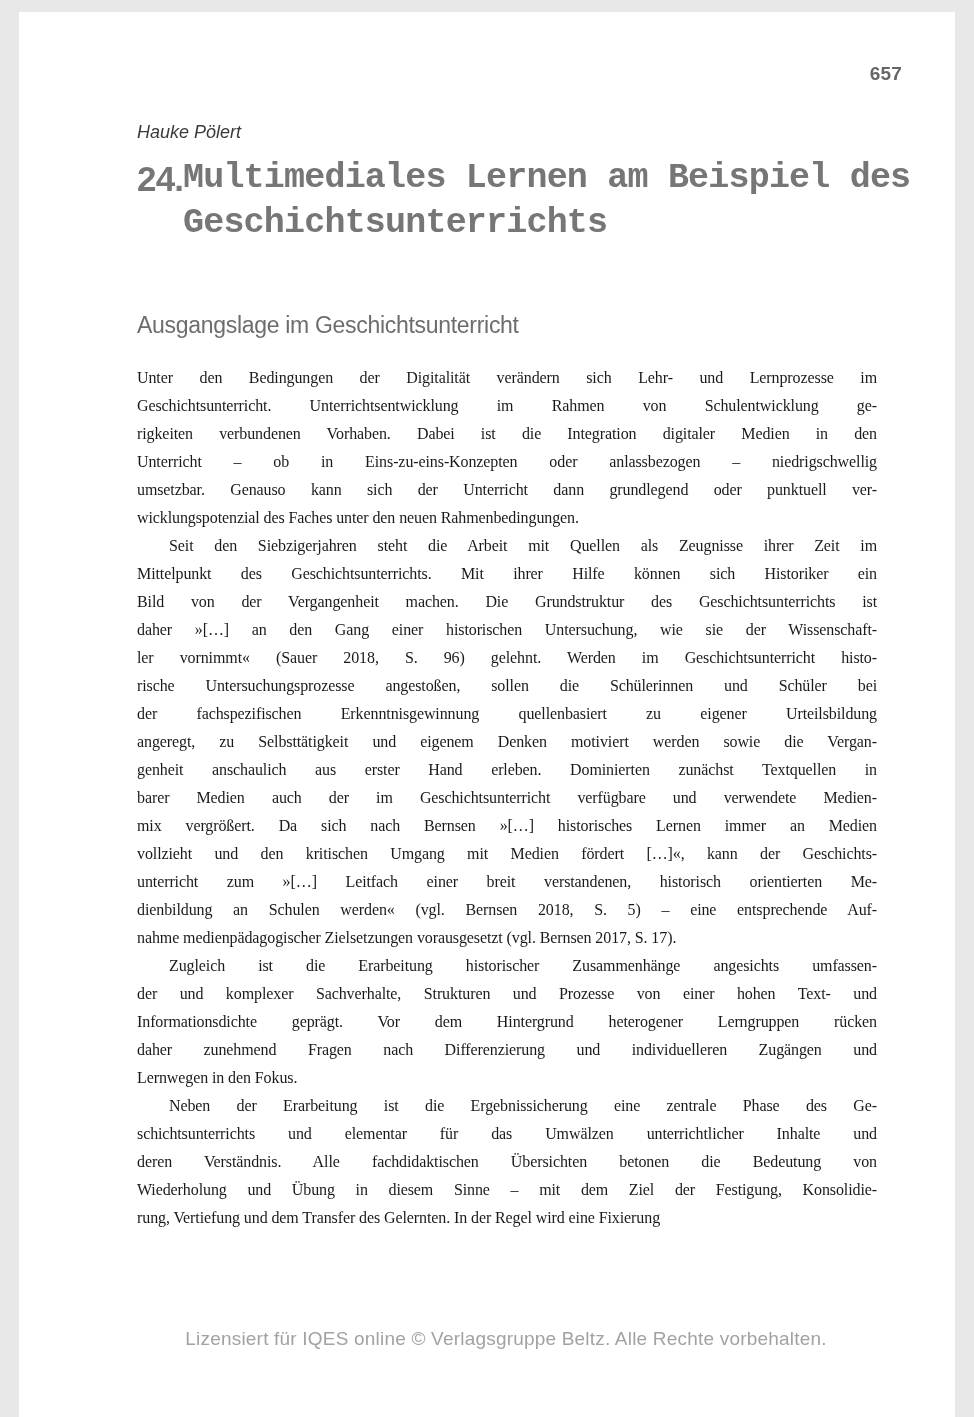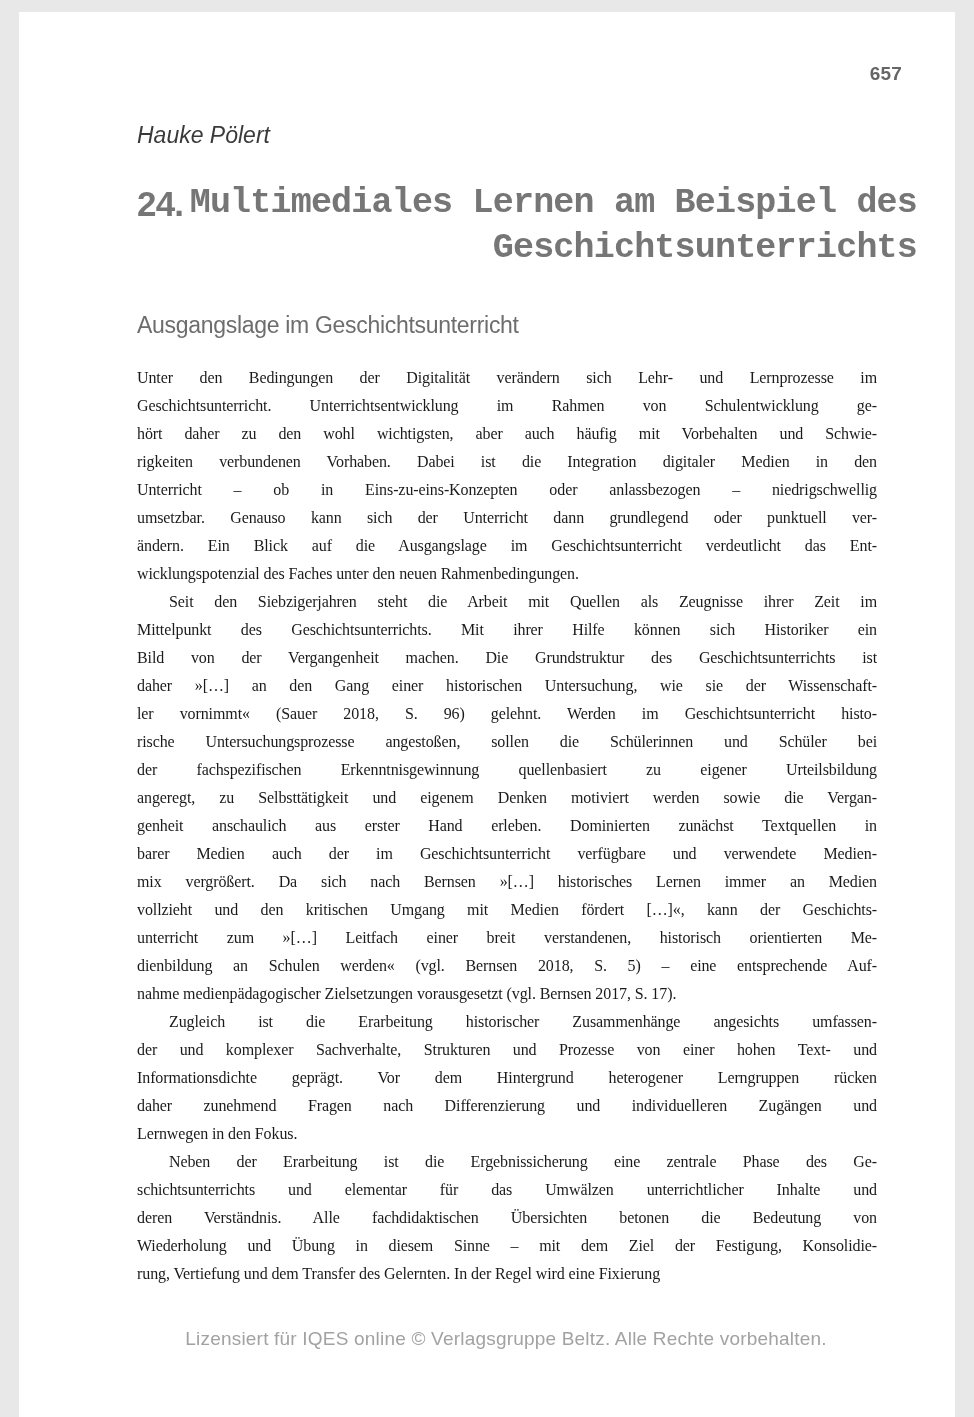--- a/index.html
+++ b/index.html
@@ -14,31 +14,30 @@
   .page-number {
     position:absolute; top:51px; right:53px;
     font-family:"Liberation Sans", sans-serif;
     font-weight:bold; font-size:19px;
     color:var(--page-number-gray, #666666);
     letter-spacing:0.2px;
   }
   .author-line {
     position:absolute; top:110px; left:118px;
     font-family:"Liberation Sans", sans-serif;
-    font-style:italic; font-size:23px;
+    font-style:italic; font-size:18px;
     color:var(--author-gray, #3a3a3a);
   }
   .chapter-heading {
-    position:absolute; top:169px; left:118px; width:780px;
+    position:absolute; top:144px; left:118px; width:780px;
     display:flex; align-items:flex-start;
     font-family:"Liberation Sans", sans-serif;
     font-weight:bold; font-size:35px; line-height:45px;
     letter-spacing:-0.8px;
     color:var(--heading-gray, #767676);
-    text-align:right;
   }
   .chapter-number { width:46px; flex-shrink:0; }
   .chapter-title { flex:1;font-family:Liberation Mono, monospace; }
   .section-heading {
     position:absolute; top:300px; left:118px; width:762px;
     font-family:"Liberation Sans", sans-serif;
     font-weight:normal; font-size:23px;
     letter-spacing:-0.3px;
     color:var(--section-heading-gray, #6d6d6d);
   }
@@ -83,25 +82,23 @@
       <div>Geschichtsunterrichts</div>
     </div>
   </div>
 
   <div class="section-heading">Ausgangslage im Geschichtsunterricht</div>
 
   <div class="body-text">
       <div class="paragraph">
         <div class="line">Unter den Bedingungen der Digitalität verändern sich Lehr- und Lernprozesse im</div>
         <div class="line">Geschichtsunterricht. Unterrichtsentwicklung im Rahmen von Schulentwicklung ge-</div>
-        <div class="line">hört daher zu den wohl wichtigsten, aber auch häufig mit Vorbehalten und Schwie-</div>
         <div class="line">rigkeiten verbundenen Vorhaben. Dabei ist die Integration digitaler Medien in den</div>
         <div class="line">Unterricht – ob in Eins-zu-eins-Konzepten oder anlassbezogen – niedrigschwellig</div>
         <div class="line">umsetzbar. Genauso kann sich der Unterricht dann grundlegend oder punktuell ver-</div>
-        <div class="line">ändern. Ein Blick auf die Ausgangslage im Geschichtsunterricht verdeutlicht das Ent-</div>
         <div class="line last">wicklungspotenzial des Faches unter den neuen Rahmenbedingungen.</div>
       </div>
       <div class="paragraph">
         <div class="line indent">Seit den Siebzigerjahren steht die Arbeit mit Quellen als Zeugnisse ihrer Zeit im</div>
         <div class="line">Mittelpunkt des Geschichtsunterrichts. Mit ihrer Hilfe können sich Historiker ein</div>
         <div class="line">Bild von der Vergangenheit machen. Die Grundstruktur des Geschichtsunterrichts ist</div>
         <div class="line">daher »[…] an den Gang einer historischen Untersuchung, wie sie der Wissenschaft-</div>
         <div class="line">ler vornimmt« (Sauer 2018, S. 96) gelehnt. Werden im Geschichtsunterricht histo-</div>
         <div class="line">rische Untersuchungsprozesse angestoßen, sollen die Schülerinnen und Schüler bei</div>
         <div class="line">der fachspezifischen Erkenntnisgewinnung quellenbasiert zu eigener Urteilsbildung</div>

